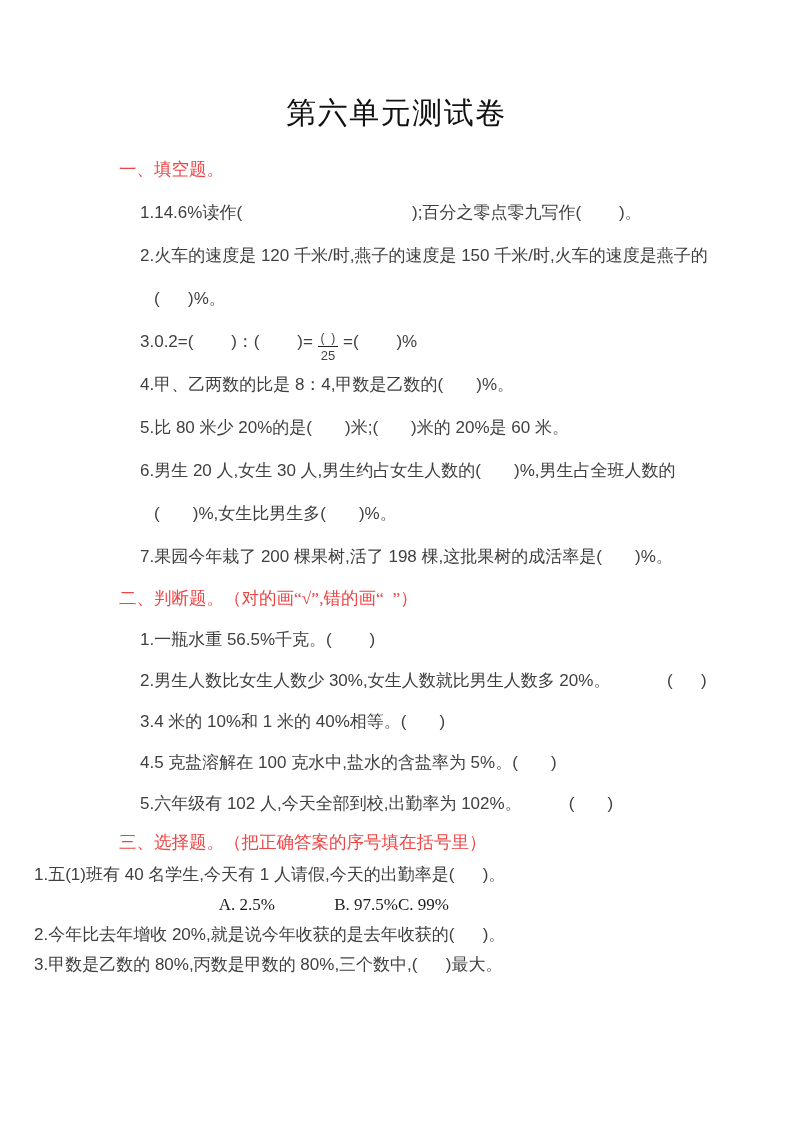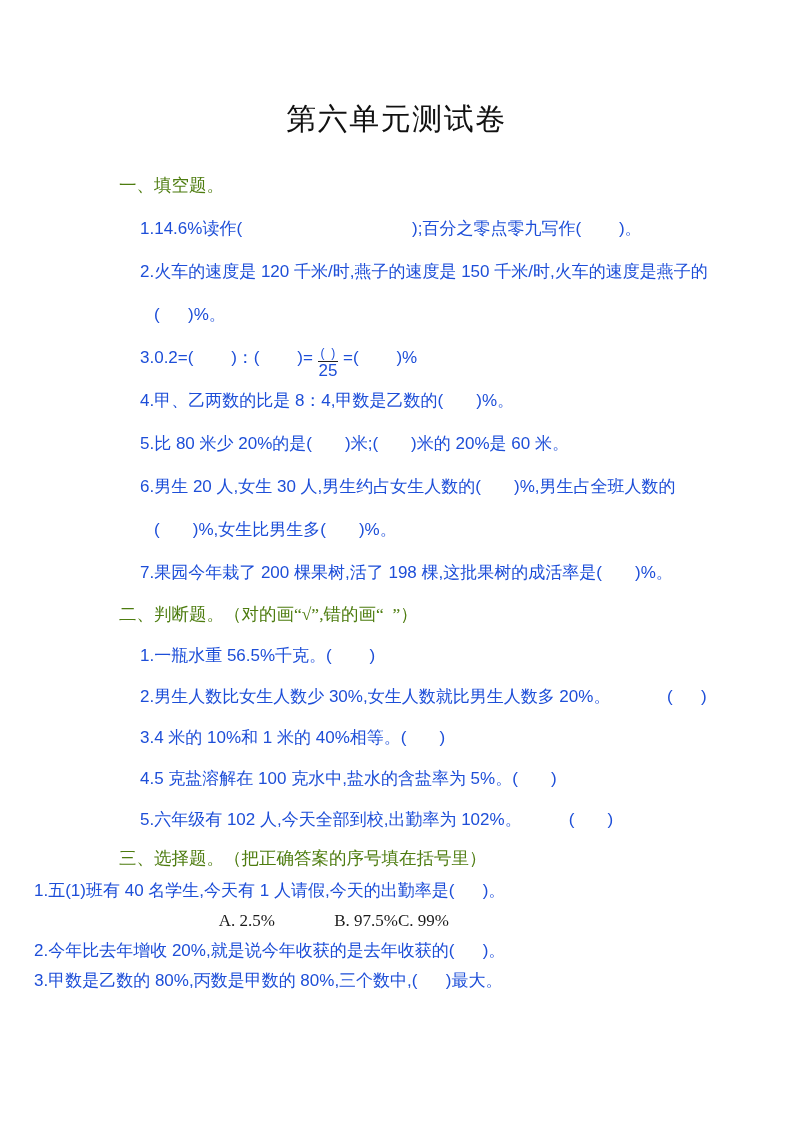--- a/index.html
+++ b/index.html
@@ -5,47 +5,47 @@
   html,body { margin:0; padding:0; background:#ffffff; }
   .page {
     position:relative;
     width:793px; height:1122px;
     background:#ffffff;
     overflow:hidden;
     color:#1b1b1b;
     font-family:"Liberation Sans", sans-serif;
   }
   .title {
-    margin:8px;
+    margin:0;
     padding-top:96px;
     height:52px;
     text-align:center;
-    font-family:Liberation Mono, monospace;
+    font-family:Liberation Serif, serif;
     font-weight:400;
     font-size:30px;
     line-height:34px;
     letter-spacing:1.5px;
     color:#111;
     white-space:pre;
   }
   .sec-head {
     margin-left:119px;
     font-family:"Liberation Serif", serif;
     font-size:17.5px;
-    color:#4d7c0f;
+    color:#ef4444;
     white-space:pre;
   }
   .h43 { height:43px; line-height:43px; }
   .h41 { height:41px; line-height:41px; }
   .h36 { height:36px; line-height:36px; }
   .q {
     margin-left:140px;
     font-size:17px;
     white-space:pre;
-    color:#1d4ed8;
+    color:#404040;
   }
   .r43 { height:43px; line-height:43px; }
   .r41 { height:41px; line-height:41px; }
   .r30 { height:30px; line-height:30px;margin-left:34px; }
   .cont { margin-left:154px; }
   .opts {
     margin-left:167px;
     font-family:"Liberation Serif", serif;
     font-size:17px;
     white-space:pre;
@@ -62,21 +62,21 @@
   .frac .num {
     display:block;
     font-size:12px;
     line-height:14px;
     padding:0 3px 1px 3px;
     border-bottom:1.5px solid #222;
     white-space:pre;
   }
   .frac .den {
     display:block;
-    font-size:17px;
+    font-size:13px;
     line-height:15px;
     padding-top:1px;
   }
 </style>
 </head>
 <body>
 
 <div class="page">
 
   <h1 class="title">第六单元测试卷</h1>

